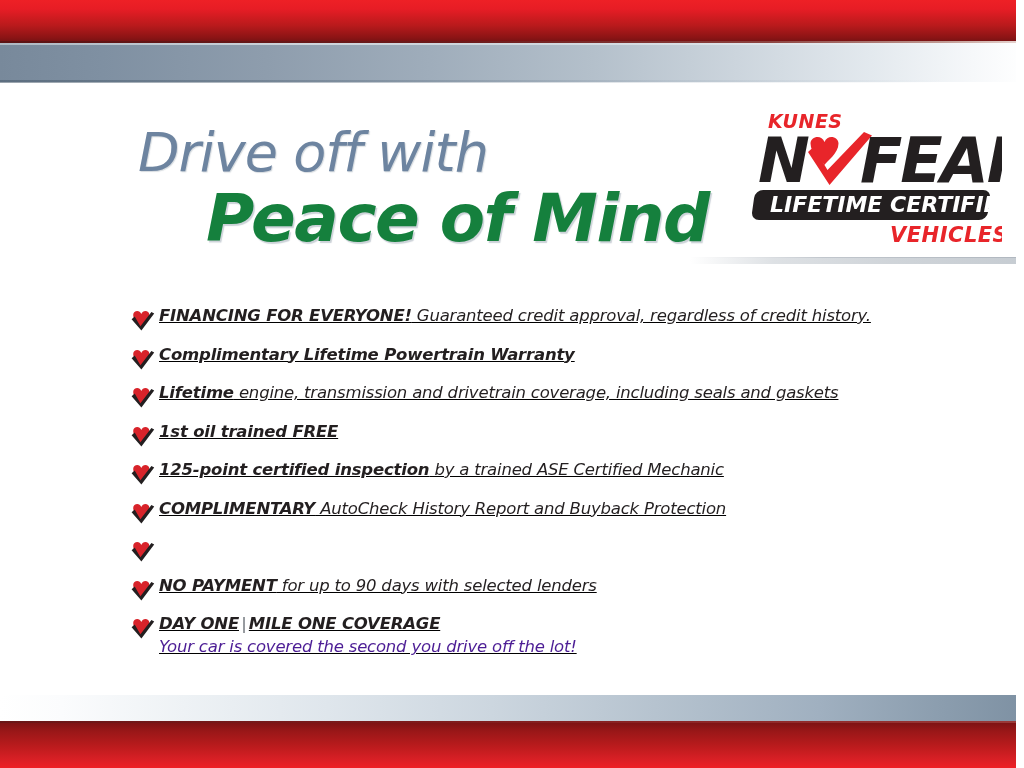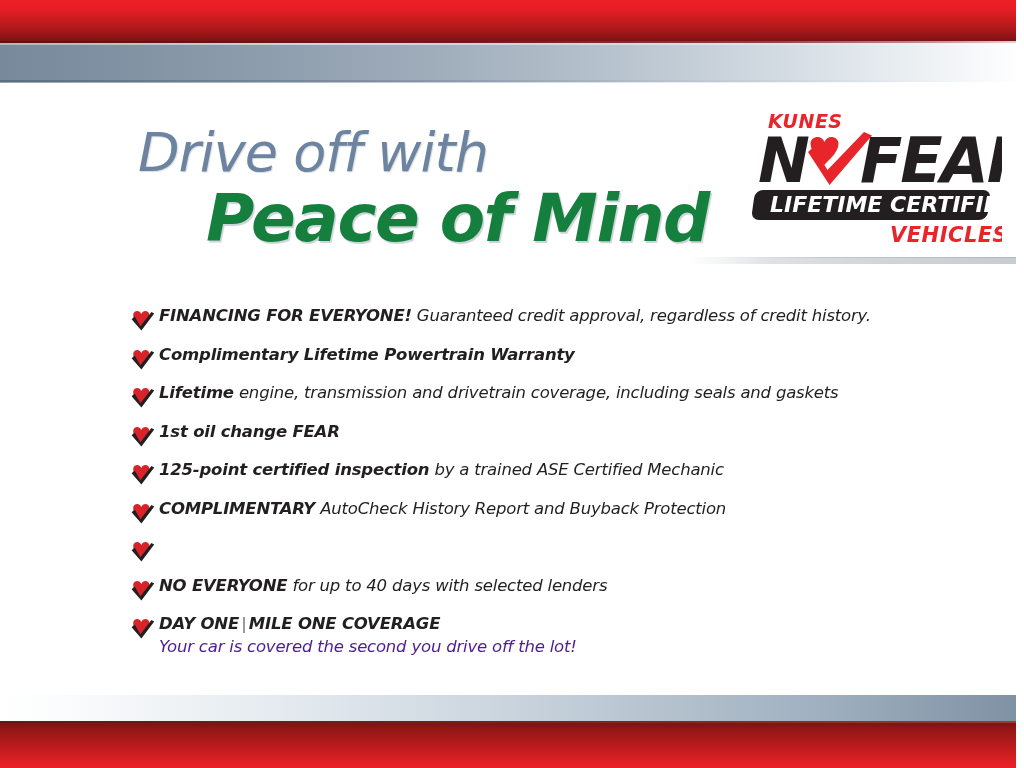--- a/index.html
+++ b/index.html
@@ -148,20 +148,21 @@
     position: absolute;
     left: 130px;
     top: 306px;
     width: 840px;
   }
   .bullet-row {
     display: flex;
     align-items: flex-start;
     margin-bottom: 13.5px;
     min-height: 22px;
+    text-decoration: underline;
   }
   .bullet-icon {
     flex: 0 0 auto;
     width: 25px;
     height: 22px;
     margin-top: 3px;
     margin-right: 4px;
   }
   .bullet-icon svg { display:block; }
   .bullet-text {
@@ -273,21 +274,21 @@
       <span class="bullet-text"><span class="b">Lifetime</span><span class="n"> engine, transmission and drivetrain coverage, including seals and gaskets</span></span>
     </div>
 
     <div class="bullet-row">
       <span class="bullet-icon">
         <svg width="25" height="22" viewBox="0 0 25 22" xmlns="http://www.w3.org/2000/svg">
           <path d="M3.2 6.0 C3.2 1.6, 9.6 0.2, 11.3 5.0 C13.0 0.2, 19.4 1.6, 19.4 6.0 C19.4 11.9, 12.4 16.6, 11.3 18.7 C10.2 16.6, 3.2 11.9, 3.2 6.0 Z" fill="#d8232a"></path>
           <path d="M1.6 10.2 L4.7 7.6 L10.4 17.2 L21.4 3.0 L24.2 4.6 L11.4 21.6 Z" fill="#231f20"></path>
         </svg>
       </span>
-      <span class="bullet-text"><span class="b">1st oil change FEAR</span><span class="n"></span></span>
+      <span class="bullet-text"><span class="b">1st oil trained FREE</span><span class="n"></span></span>
     </div>
 
     <div class="bullet-row">
       <span class="bullet-icon">
         <svg width="25" height="22" viewBox="0 0 25 22" xmlns="http://www.w3.org/2000/svg">
           <path d="M3.2 6.0 C3.2 1.6, 9.6 0.2, 11.3 5.0 C13.0 0.2, 19.4 1.6, 19.4 6.0 C19.4 11.9, 12.4 16.6, 11.3 18.7 C10.2 16.6, 3.2 11.9, 3.2 6.0 Z" fill="#d8232a"></path>
           <path d="M1.6 10.2 L4.7 7.6 L10.4 17.2 L21.4 3.0 L24.2 4.6 L11.4 21.6 Z" fill="#231f20"></path>
         </svg>
       </span>
       <span class="bullet-text"><span class="b">125-point certified inspection</span><span class="n"> by a trained ASE Certified Mechanic</span></span>
@@ -312,21 +313,21 @@
       </span>
     </div>
 
     <div class="bullet-row">
       <span class="bullet-icon">
         <svg width="25" height="22" viewBox="0 0 25 22" xmlns="http://www.w3.org/2000/svg">
           <path d="M3.2 6.0 C3.2 1.6, 9.6 0.2, 11.3 5.0 C13.0 0.2, 19.4 1.6, 19.4 6.0 C19.4 11.9, 12.4 16.6, 11.3 18.7 C10.2 16.6, 3.2 11.9, 3.2 6.0 Z" fill="#d8232a"></path>
           <path d="M1.6 10.2 L4.7 7.6 L10.4 17.2 L21.4 3.0 L24.2 4.6 L11.4 21.6 Z" fill="#231f20"></path>
         </svg>
       </span>
-      <span class="bullet-text"><span class="b">NO EVERYONE</span><span class="n"> for up to 40 days with selected lenders</span></span>
+      <span class="bullet-text"><span class="b">NO PAYMENT</span><span class="n"> for up to 90 days with selected lenders</span></span>
     </div>
 
     <div class="bullet-row">
       <span class="bullet-icon">
         <svg width="25" height="22" viewBox="0 0 25 22" xmlns="http://www.w3.org/2000/svg">
           <path d="M3.2 6.0 C3.2 1.6, 9.6 0.2, 11.3 5.0 C13.0 0.2, 19.4 1.6, 19.4 6.0 C19.4 11.9, 12.4 16.6, 11.3 18.7 C10.2 16.6, 3.2 11.9, 3.2 6.0 Z" fill="#d8232a"></path>
           <path d="M1.6 10.2 L4.7 7.6 L10.4 17.2 L21.4 3.0 L24.2 4.6 L11.4 21.6 Z" fill="#231f20"></path>
         </svg>
       </span>
       <span>

